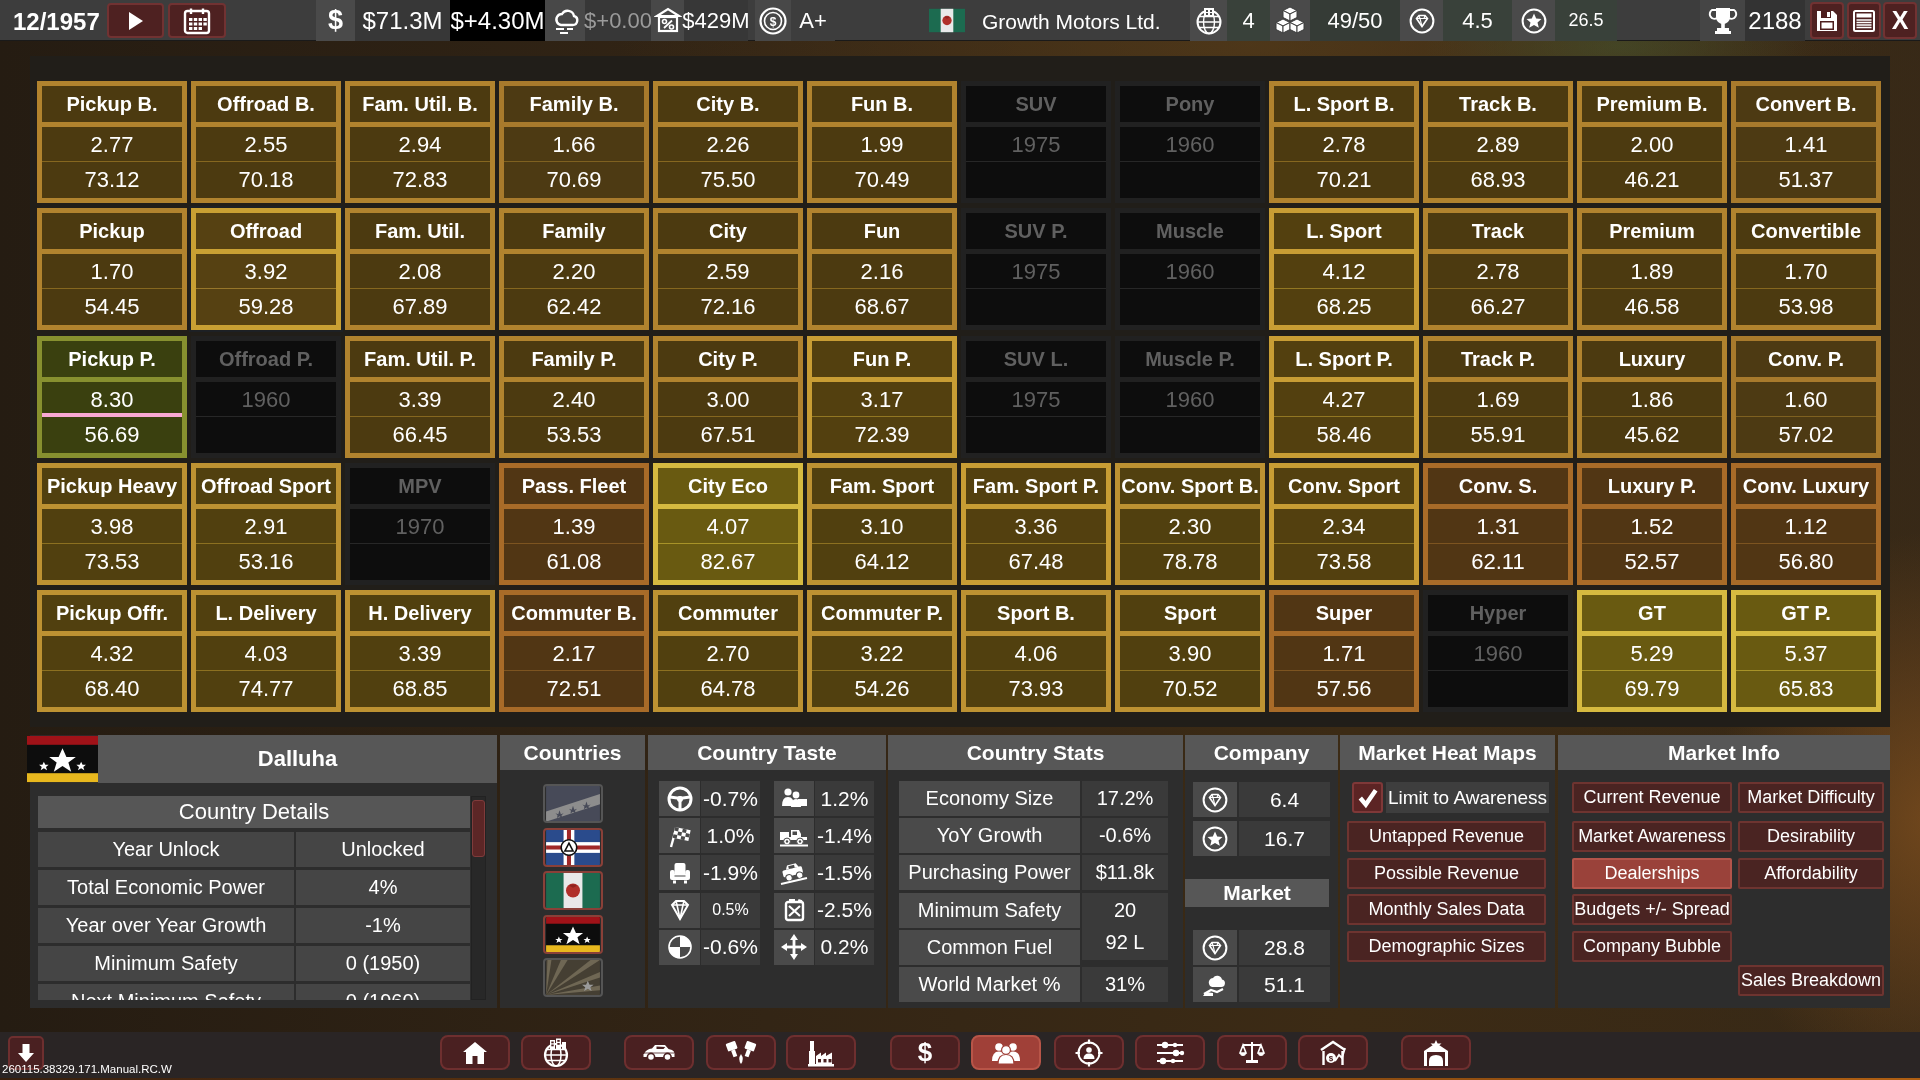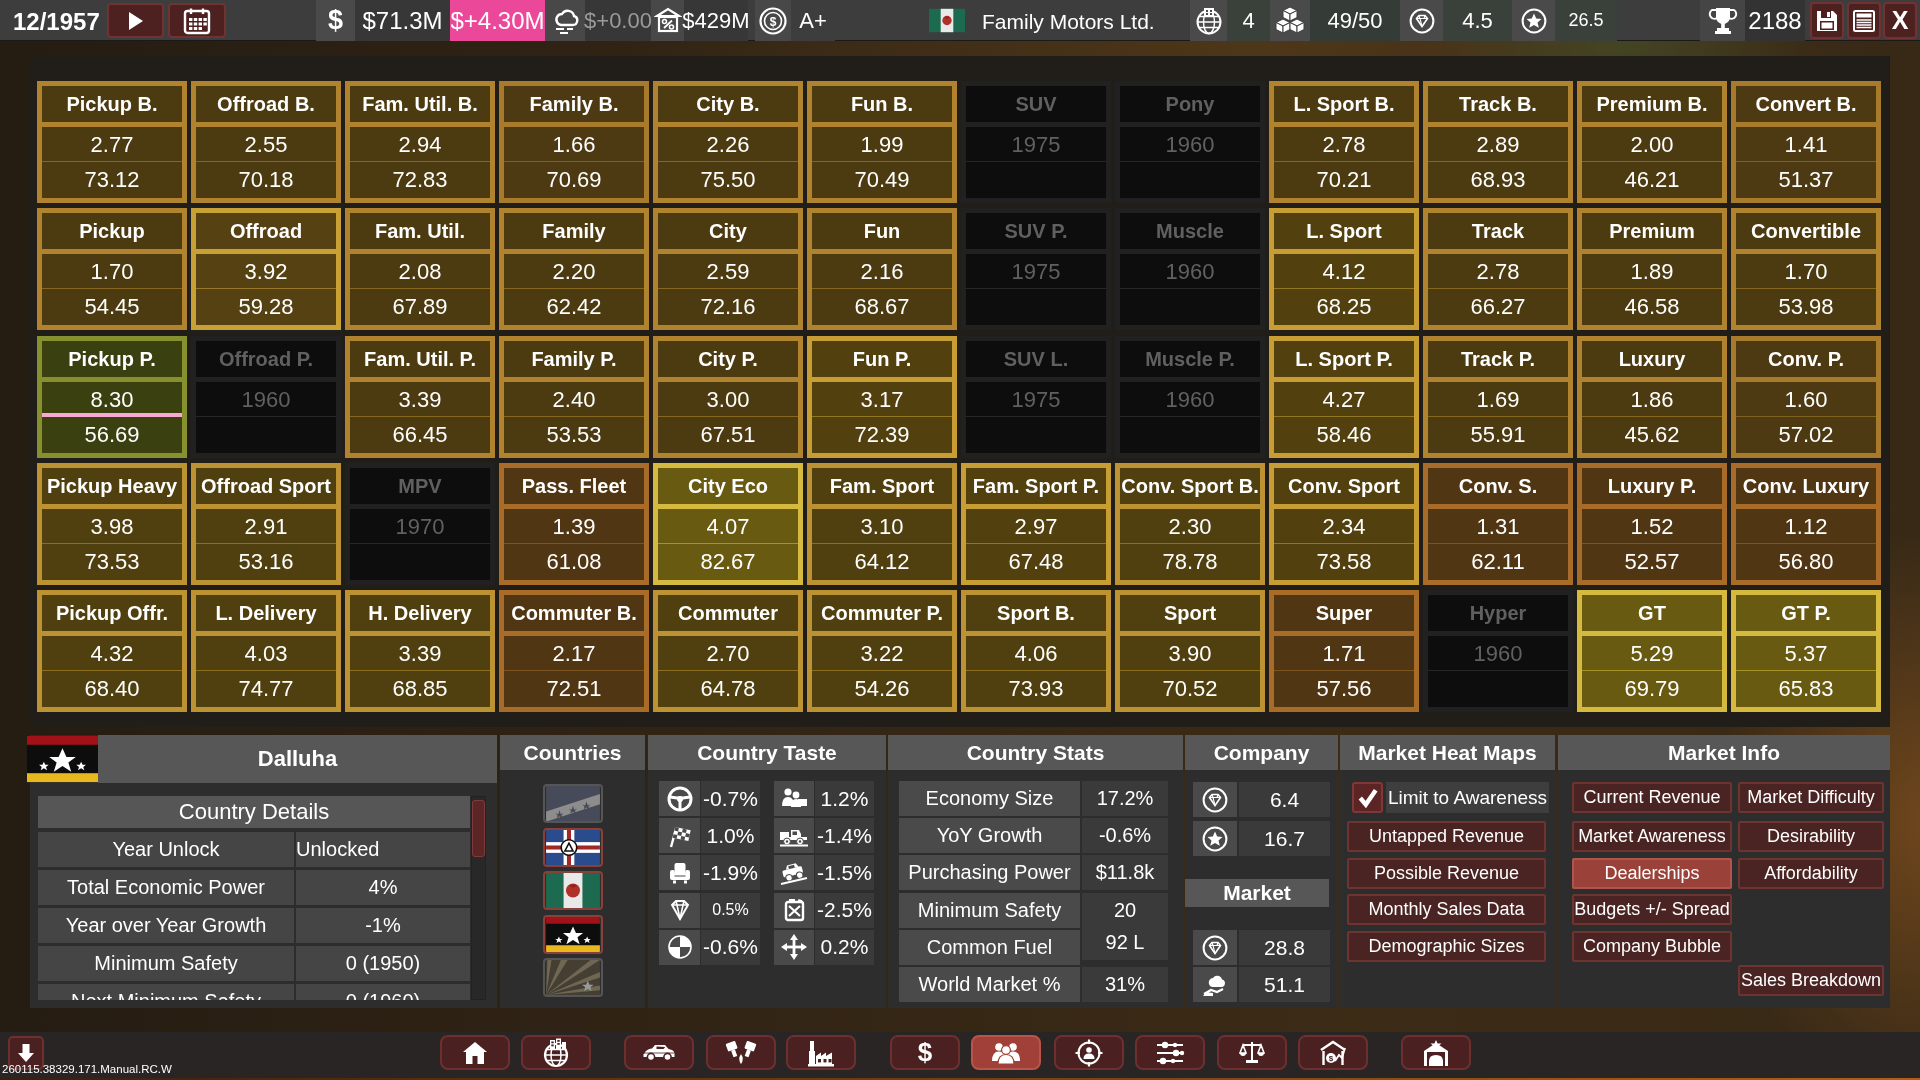--- a/index.html
+++ b/index.html
@@ -65,21 +65,21 @@
             <rect x="15.6" y="15.5" width="3.4" height="3"></rect>
             <rect x="20.4" y="15.5" width="3.4" height="3"></rect>
             <rect x="6" y="20" width="3.4" height="3"></rect>
             <rect x="10.8" y="20" width="3.4" height="3"></rect>
             <rect x="15.6" y="20" width="3.4" height="3"></rect>
           </g>
         </svg>
       </div>
       <div class="tbox" style="left:316px;width:39px;background:#4a4a4a;font-size:27px;font-weight:bold">$</div>
       <div class="tbox" style="left:355px;width:95px;background:#373737;font-size:24px">$71.3M</div>
-      <div class="tbox" style="left:450px;width:95px;background:#ec4899;font-size:24px">$+4.30M</div>
+      <div class="tbox" style="left:450px;width:95px;background:#000000;font-size:24px">$+4.30M</div>
       <div class="tbox" style="left:545px;width:40px;background:#484848">
         <svg width="34" height="30" viewBox="0 0 34 30" style="">
           <path d="M9 16 a5.5 5.5 0 0 1 5-8 a6.5 6.5 0 0 1 12 2 a4.6 4.6 0 0 1 -1.5 9 l-11.5 0 a5 5 0 0 1 -4-3 Z" fill="none" stroke="#ffffff" stroke-width="2.4"></path>
           <path d="M8 23 L16 23 M19 23 L25 23 M12 27 L20 27" stroke="#ffffff" stroke-width="2.2"></path>
         </svg>
       </div>
       <div class="tbox" style="left:585px;width:66px;background:#373737;font-size:22px;color:#9a9a9a">$+0.00</div>
       <div class="tbox" style="left:651px;width:33px;background:#484848">
         <svg width="28" height="30" viewBox="0 0 28 30" style="">
           <path d="M3 10 L14 3 L25 10 Z" fill="none" stroke="#ffffff" stroke-width="2.2"></path>
@@ -99,21 +99,21 @@
       </div>
       <div class="tbox" style="left:791px;width:44px;background:#3d3d3d;font-size:22px">A+</div>
       <div class="abs" style="left:929px;top:2px;width:36px;height:37px">
         <svg width="36" height="37" viewBox="0 0 40 26" style="display:block;width:100%;height:100%">
           <rect width="40" height="26" fill="#1c6b50"></rect>
           <rect x="13" width="14" height="26" fill="#e9e9e9"></rect>
           <circle cx="20" cy="13" r="5.2" fill="#b0302a"></circle>
           <path d="M17 9.5 Q20 7.5 23 9.5 L20 11 Z" fill="#8f231f"></path>
         </svg>
       </div>
-      <div class="txt" style="left:982px;top:10px;font-size:21px">Family Motors Ltd.</div>
+      <div class="txt" style="left:982px;top:10px;font-size:21px">Growth Motors Ltd.</div>
       <div class="tbox" style="left:1190px;width:37px;background:#4a4a4a">
         <svg width="30" height="30" viewBox="0 0 30 30" style="">
           <circle cx="15" cy="16" r="11.5" fill="none" stroke="#ffffff" stroke-width="2"></circle>
           <ellipse cx="15" cy="16" rx="5.5" ry="11.5" fill="none" stroke="#ffffff" stroke-width="1.4"></ellipse>
           <path d="M3.5 16 L26.5 16 M5 10.5 L25 10.5 M5 21.5 L25 21.5" stroke="#ffffff" stroke-width="1.4"></path>
           <rect x="10" y="2" width="10" height="9" fill="#ffffff"></rect>
           <rect x="12" y="4" width="2" height="2" fill="#4a4a4a"></rect>
           <rect x="16" y="4" width="2" height="2" fill="#4a4a4a"></rect>
           <rect x="12" y="7" width="2" height="2" fill="#4a4a4a"></rect>
           <rect x="16" y="7" width="2" height="2" fill="#4a4a4a"></rect>
@@ -385,21 +385,21 @@
       <div class="v v1">4.07</div>
       <div class="v v2">82.67</div>
     </div>
 <div class="cell tM" style="left:807px;top:463px">
       <div class="h">Fam. Sport</div>
       <div class="v v1">3.10</div>
       <div class="v v2">64.12</div>
     </div>
 <div class="cell tS" style="left:961px;top:463px">
       <div class="h">Fam. Sport P.</div>
-      <div class="v v1">2.97</div>
+      <div class="v v1">3.36</div>
       <div class="v v2">67.48</div>
     </div>
 <div class="cell tM" style="left:1115px;top:463px">
       <div class="h">Conv. Sport B.</div>
       <div class="v v1">2.30</div>
       <div class="v v2">78.78</div>
     </div>
 <div class="cell tS" style="left:1269px;top:463px">
       <div class="h">Conv. Sport</div>
       <div class="v v1">2.34</div>
@@ -478,21 +478,21 @@
 <div class="cell tB" style="left:1731px;top:590px">
       <div class="h">GT P.</div>
       <div class="v v1">5.37</div>
       <div class="v v2">65.83</div>
     </div>
     <div class="panel" style="left:30px;top:735px;width:467px;height:273px;overflow:hidden">
       <div class="phead" style="left:68px;top:0;width:399px;height:48px;line-height:48px;font-size:22px">Dalluha</div>
       <div style="position:absolute;left:8px;top:61px;width:432px;height:204px;overflow:hidden">
         <div style="position:absolute;left:0;top:0;width:432px;height:32px;background:#565656;color:#fff;font-size:22px;text-align:center;line-height:32px">Country Details</div>
         <div style="position:absolute;left:0;top:36px;width:256px;height:35px;background:#454545;color:#fff;font-size:20px;text-align:center;line-height:35px">Year Unlock</div>
-        <div style="position:absolute;left:258px;top:36px;width:174px;height:35px;background:#454545;color:#fff;font-size:20px;line-height:35px">Unlocked</div>
+        <div style="position:absolute;left:258px;top:36px;width:174px;height:35px;background:#454545;color:#fff;font-size:20px;text-align:center;line-height:35px">Unlocked</div>
         <div style="position:absolute;left:0;top:74px;width:256px;height:35px;background:#454545;color:#fff;font-size:20px;text-align:center;line-height:35px">Total Economic Power</div>
         <div style="position:absolute;left:258px;top:74px;width:174px;height:35px;background:#454545;color:#fff;font-size:20px;text-align:center;line-height:35px">4%</div>
         <div style="position:absolute;left:0;top:112px;width:256px;height:35px;background:#454545;color:#fff;font-size:20px;text-align:center;line-height:35px">Year over Year Growth</div>
         <div style="position:absolute;left:258px;top:112px;width:174px;height:35px;background:#454545;color:#fff;font-size:20px;text-align:center;line-height:35px">-1%</div>
         <div style="position:absolute;left:0;top:150px;width:256px;height:35px;background:#454545;color:#fff;font-size:20px;text-align:center;line-height:35px">Minimum Safety</div>
         <div style="position:absolute;left:258px;top:150px;width:174px;height:35px;background:#454545;color:#fff;font-size:20px;text-align:center;line-height:35px">0 (1950)</div>
         <div style="position:absolute;left:0;top:188px;width:256px;height:35px;background:#454545;color:#fff;font-size:20px;text-align:center;line-height:35px">Next Minimum Safety</div>
         <div style="position:absolute;left:258px;top:188px;width:174px;height:35px;background:#454545;color:#fff;font-size:20px;text-align:center;line-height:35px">0 (1960)</div>
       </div>
       <div style="position:absolute;left:441px;top:61px;width:15px;height:204px;background:#282828;border:1px solid #222"></div>

